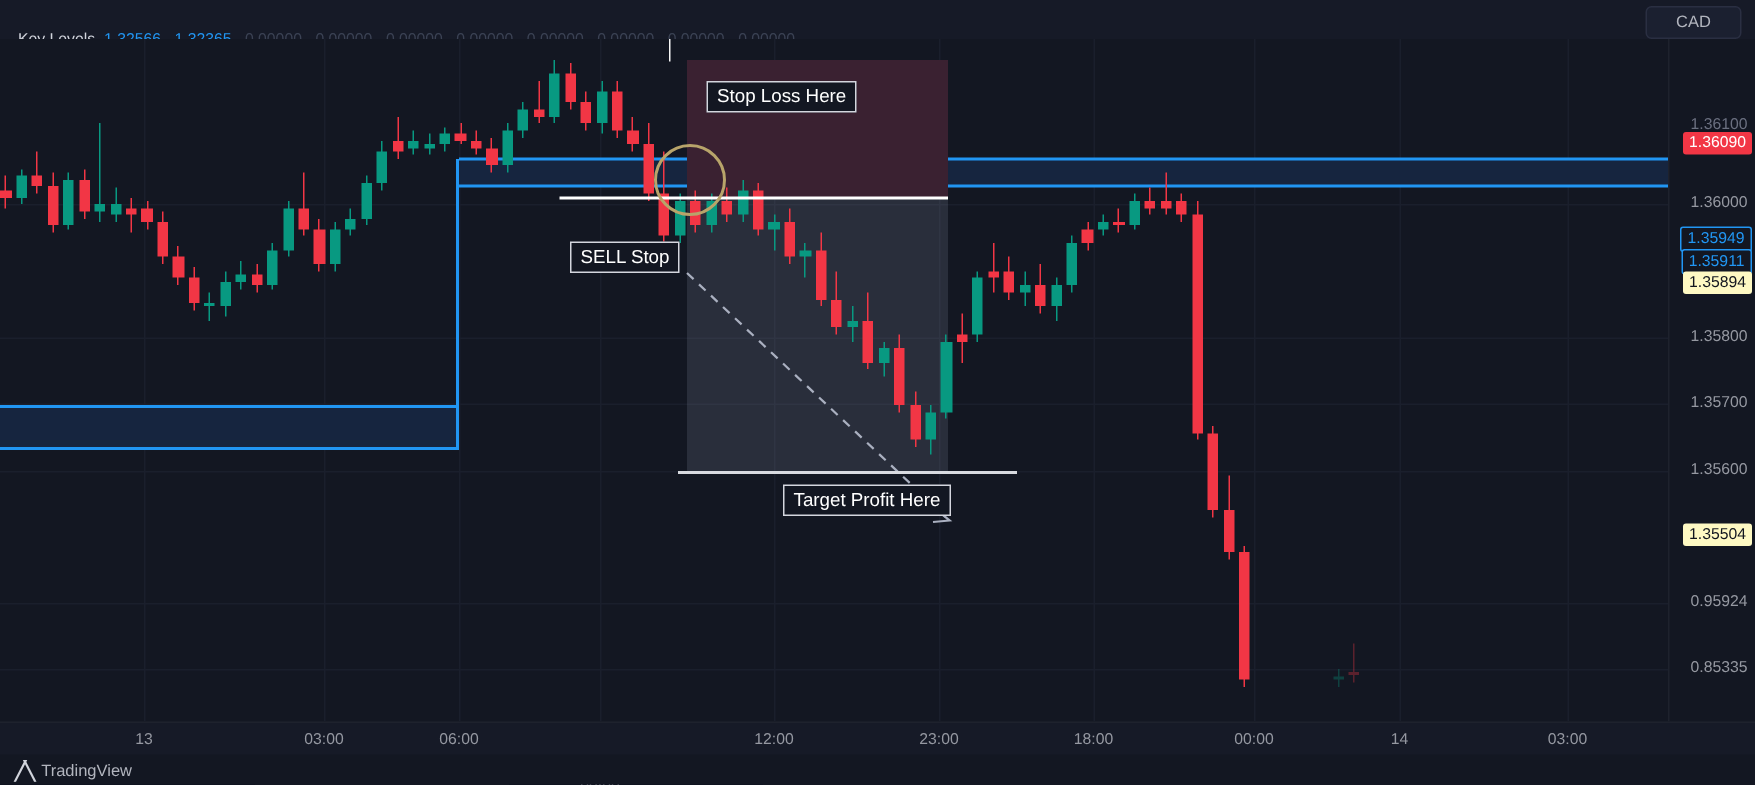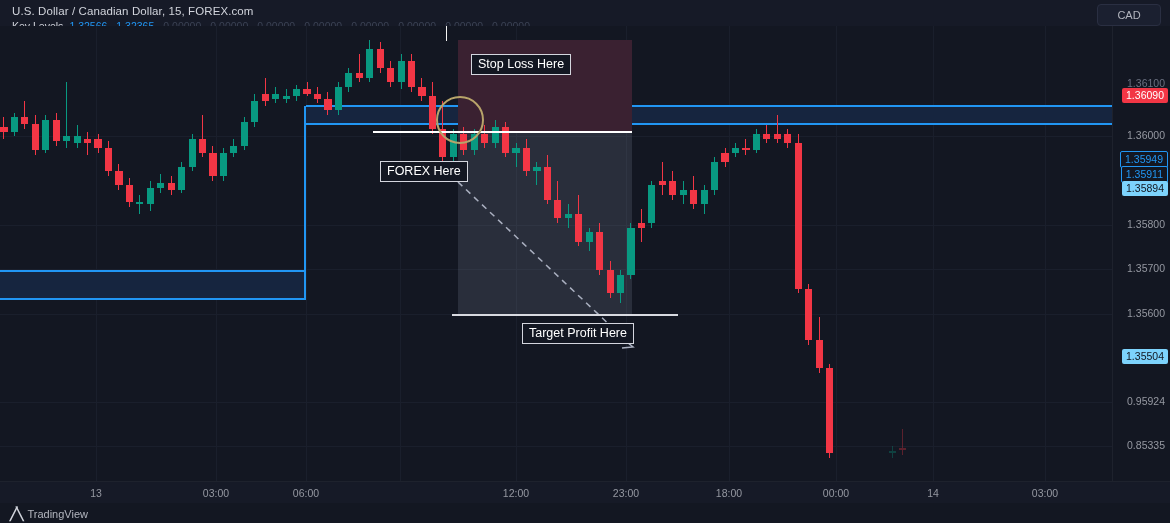--- a/index.html
+++ b/index.html
@@ -33,21 +33,21 @@
   #tv-logo{position:absolute;left:10px;top:4px;font-size:11px;color:#b2b5be;display:flex;align-items:center;gap:5px;}
   #tv-logo .glyph{color:#d1d4dc;font-weight:bold;font-size:12px;letter-spacing:-1px;}
 
   .grid-h{position:absolute;left:0;width:1112px;height:1px;background:#1a1f2c;}
   .grid-v{position:absolute;top:0;width:1px;height:455px;background:#1a1f2c;}
 
   
   .ax-label{position:absolute;right:6px;font-size:10.5px;color:#9598a1;white-space:nowrap;}
   .ax-tag{position:absolute;right:3px;font-size:10.5px;padding:1px 4px;border-radius:2px;white-space:nowrap;line-height:13px;}
   .tag-red{background:#f23645;color:#ffffff;}
-  .tag-grey{background:#7dd3fc;color:#11151e;}
+  .tag-grey{background:#fef9c3;color:#11151e;}
   .tag-blue{background:#131722;color:#2196f3;border:1px solid #2196f3;}
 
   
   .tx-label{position:absolute;top:5px;font-size:10.5px;color:#9598a1;transform:translateX(-50%);white-space:nowrap;}
 
   
   .kl-band{position:absolute;left:0;background:#16253f;}
   .kl-line{position:absolute;left:0;height:2px;background:#2196f3;}
 
   
@@ -71,21 +71,20 @@
   .up   .wick,.up   .body{background:#089981;}
   .down .wick,.down .body{background:#f23645;}
   .faded{opacity:.32;}
 </style>
 </head>
 <body>
 
 <div id="app">
 
   <div id="header">
-    <div id="symbol-title">U.S. Dollar / Canadian Dollar, 15, FOREX.com</div>
     <div id="keylevels-row">
       <span class="kl-title">Key Levels</span>
     <span class="kl-on">1.32566</span>
         <span class="kl-on">1.32365</span>
         <span class="kl-off">0.00000</span>
         <span class="kl-off">0.00000</span>
         <span class="kl-off">0.00000</span>
         <span class="kl-off">0.00000</span>
         <span class="kl-off">0.00000</span>
         <span class="kl-off">0.00000</span>
@@ -463,21 +462,21 @@
           <div class="body" style="top: 18.7629px; height: 2.34536px;"></div>
         </div>
       </div>
 
     <div id="sl-connector" style="left: 446px; top: -7.92783px; width: 70px; height: 22px;"></div>
     <div id="entry-line" style="left: 373px; width: 259px; top: 105.01px;"></div>
     <div id="target-line" style="left: 452px; width: 226px; top: 287.948px;"></div>
     <div id="entry-circle" style="left: 436px; top: 70.0103px; width: 44px; height: 44px;"></div>
 
     <div class="ann-label" id="ann-sl" style="left: 471px; top: 28px;">Stop Loss Here</div>
-    <div class="ann-label" id="ann-sell" style="left: 380px; top: 135px;">FOREX Here</div>
+    <div class="ann-label" id="ann-sell" style="left: 380px; top: 135px;">SELL Stop</div>
     <div class="ann-label" id="ann-tp" style="left: 522px; top: 296.948px;">Target Profit Here</div>
   </div>
 
   <div id="price-axis">
       <div class="ax-label" style="top: 103px;">1.36000</div>
       <div class="ax-label" style="top: 192px;">1.35800</div>
       <div class="ax-label" style="top: 236px;">1.35700</div>
       <div class="ax-label" style="top: 281px;">1.35600</div>
       <div class="ax-label" style="top: 369px;">0.95924</div>
       <div class="ax-label" style="top: 413px;">0.85335</div>

